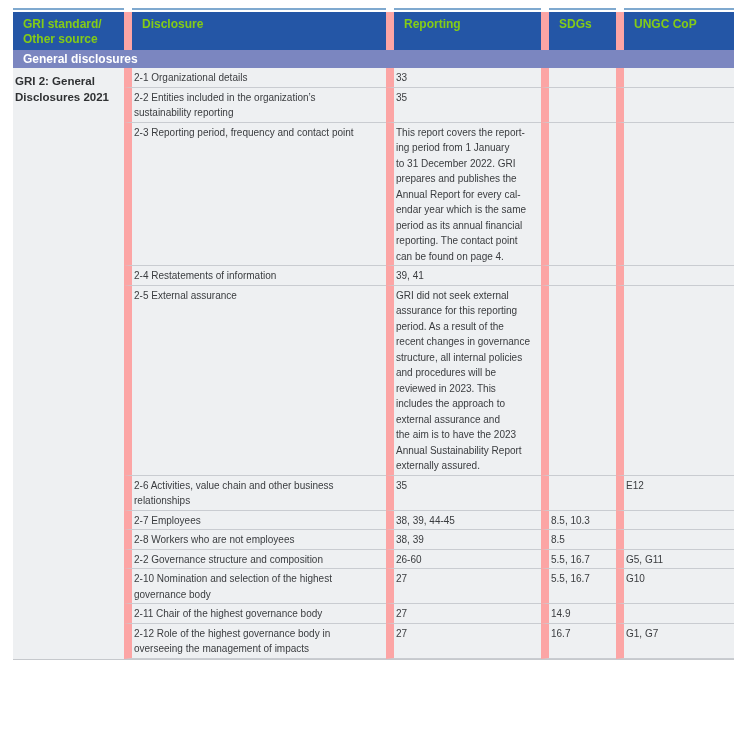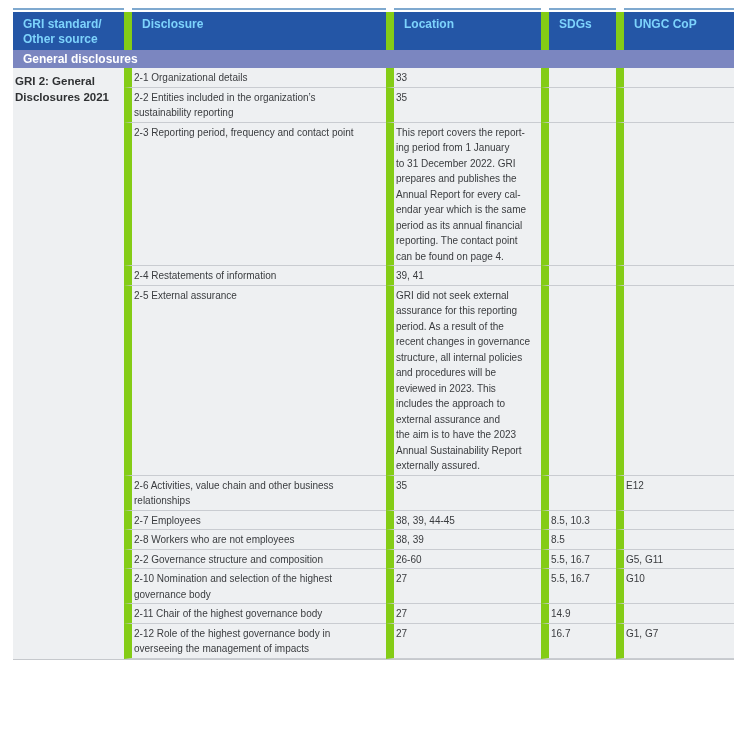--- a/index.html
+++ b/index.html
@@ -45,32 +45,32 @@
     width: 721px;
   }
   col.c1 { width: 111px; }
   col.c2 { width: 262px; }
   col.c3 { width: 155px; }
   col.c4 { width: 75px; }
   col.c5 { width: 118px; }
 
   th {
     background: var(--header-blue);
-    color: #7dd3fc;
+    color: #84cc16;
     font-size: 12px;
     line-height: 15px;
     font-weight: bold;
     text-align: left;
     vertical-align: top;
     padding: 5px 6px 0 10px;
     height: 38px;
     box-sizing: border-box;
     white-space: pre-line;
   }
-  th.gutter, td.gutter { border-left: 8px solid #84cc16; }
+  th.gutter, td.gutter { border-left: 8px solid #fca5a5; }
 
   .band-cell {
     background: var(--band-blue);
     color: #ffffff;
     font-weight: bold;
     font-size: 12px;
     line-height: 18px;
     height: 18px;
     padding: 0 0 0 10px;
     box-sizing: border-box;
@@ -119,21 +119,21 @@
         <col class="c2">
         <col class="c3">
         <col class="c4">
         <col class="c5">
     </colgroup>
     <thead>
       <tr>
         <th>GRI standard/
 Other source</th>
         <th class="gutter">Disclosure</th>
-        <th class="gutter">Location</th>
+        <th class="gutter">Reporting</th>
         <th class="gutter">SDGs</th>
         <th class="gutter">UNGC CoP</th>
       </tr>
       <tr>
         <td class="band-cell" colspan="5">General disclosures</td>
       </tr>
     </thead>
     <tbody>
         <tr>
           <td class="group-cell" rowspan="15">GRI 2: General

